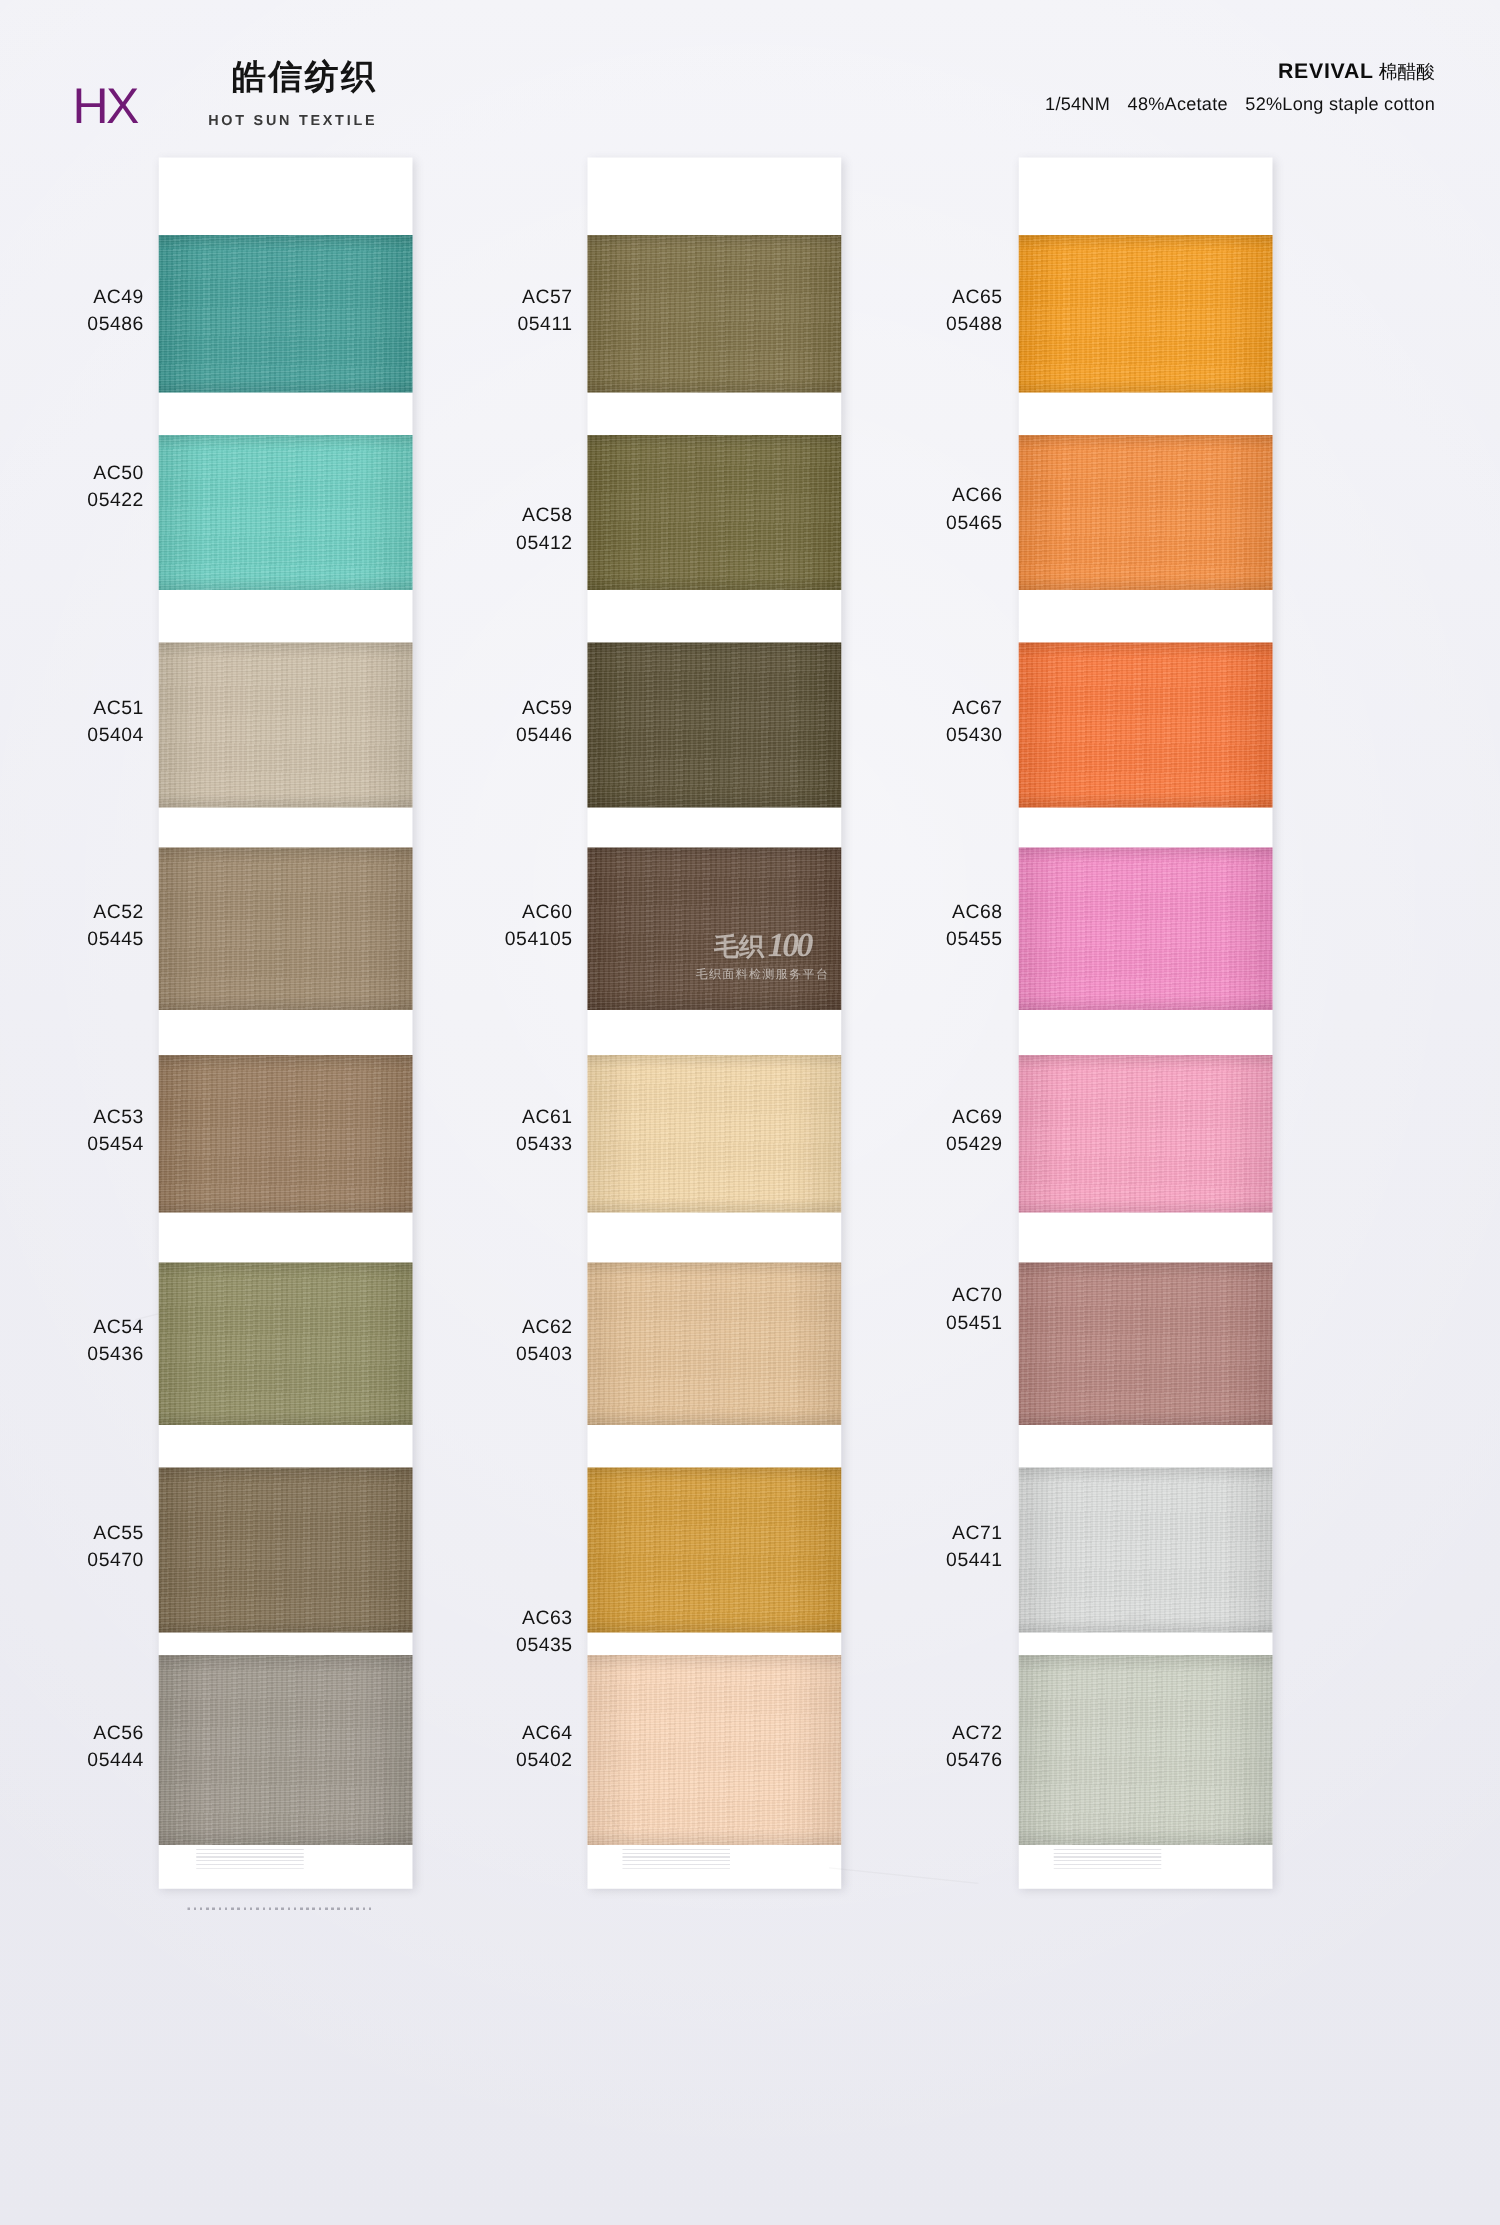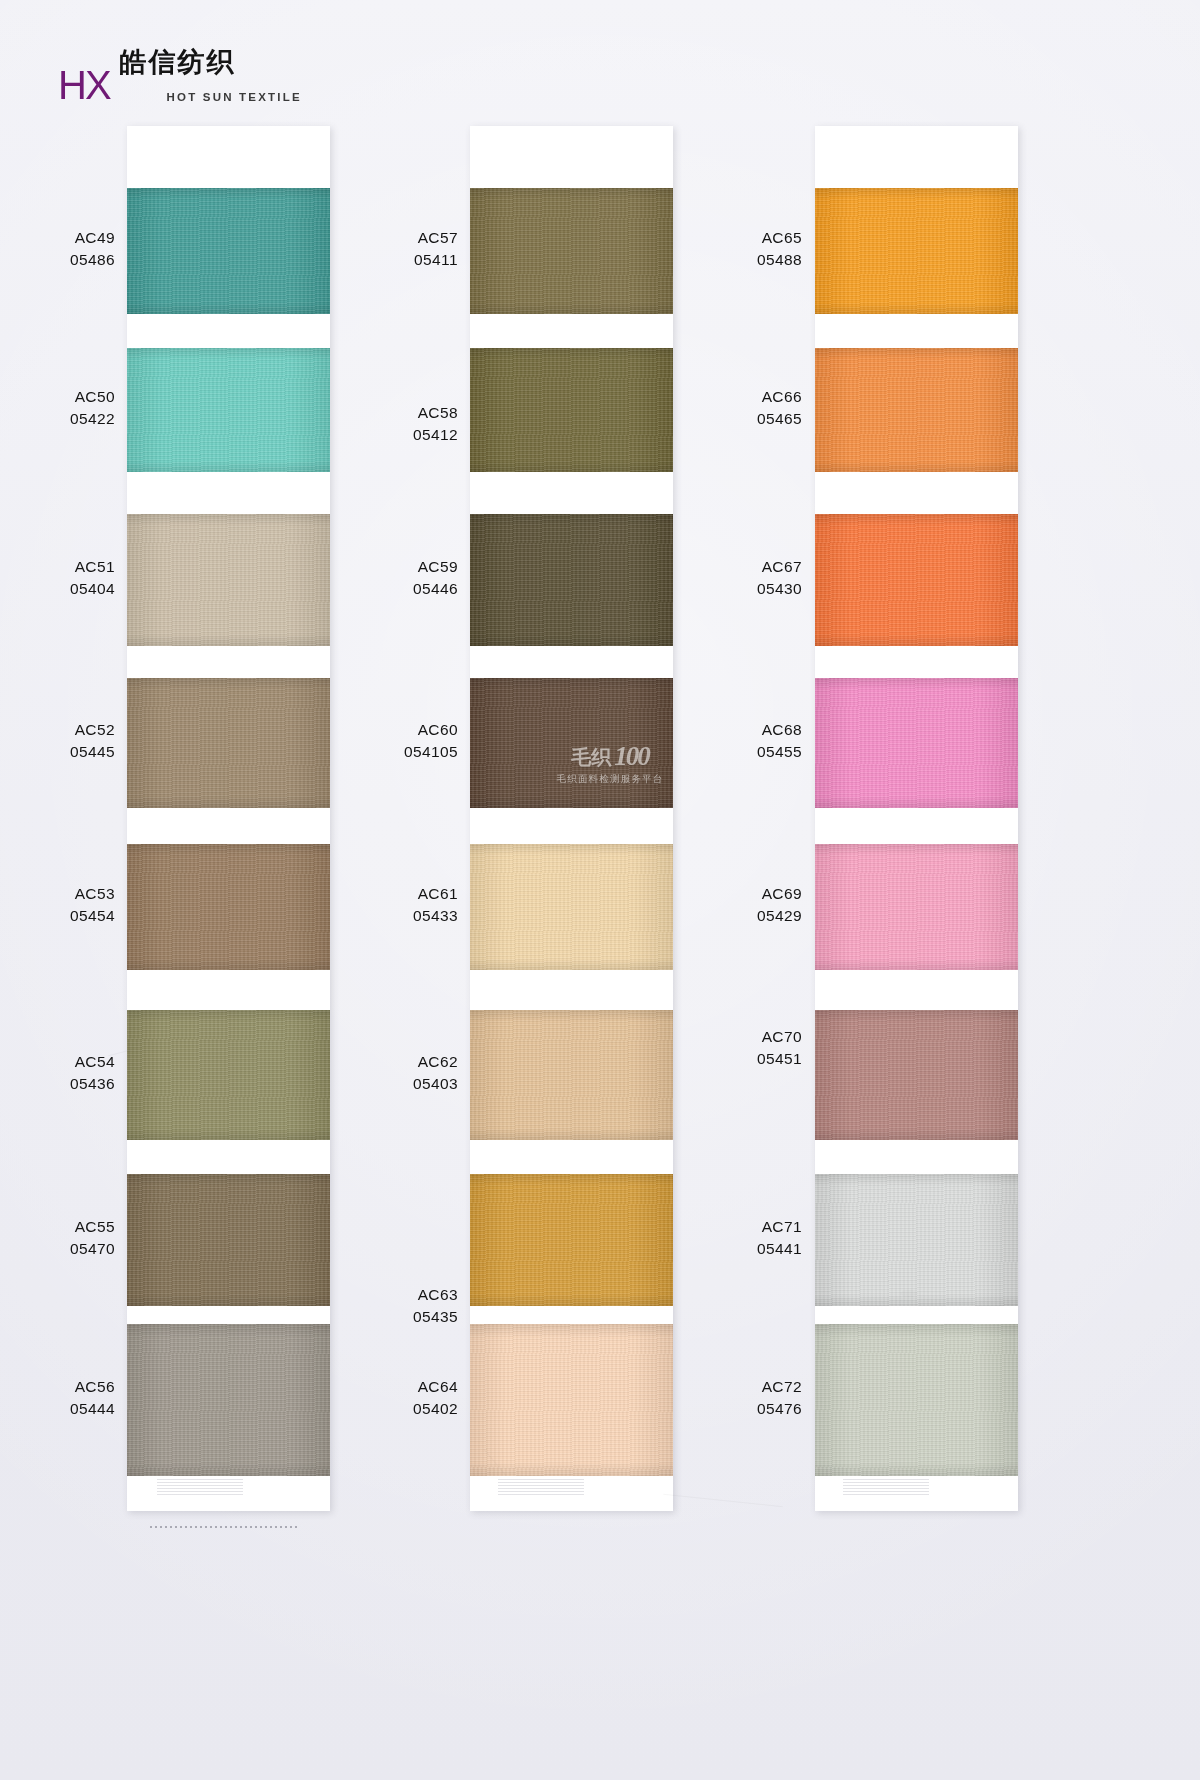--- a/index.html
+++ b/index.html
@@ -50,20 +50,21 @@
     font-weight: 300;
     letter-spacing: -2px;
     color: #701a75;
     line-height: 1;
     position: relative;
     top: 2px;
   }
   .logo-cn-wrap {
     display: flex;
     flex-direction: column;
+    text-align: right;
   }
   .logo-cn {
     font-family: "DejaVu Sans", sans-serif;
     font-size: 27px;
     font-weight: 700;
     color: #141414;
     letter-spacing: 2px;
     line-height: 1.05;
   }
   .logo-en {
@@ -265,20 +266,28 @@
   <div class="header">
 
     <div class="logo-block">
       <div class="logo-hx">HX</div>
       <div class="logo-cn-wrap">
         <div class="logo-cn">皓信纺织</div>
         <div class="logo-en">HOT SUN TEXTILE</div>
       </div>
     </div>
 
+    <div class="spec-block">
+      <div class="spec-title-row">
+        <span class="spec-title-main">REVIVAL</span><span class="spec-title-cn">棉醋酸</span>
+      </div>
+      <div class="spec-sub">
+        <span>1/54NM</span><span>48%Acetate</span><span>52%Long staple cotton</span>
+      </div>
+    </div>
 
   </div>
 
   <div class="columns">
 
     <div class="card-col c1">
       <div class="swatch" style="top: 62px; height: 126px; background: rgb(61, 155, 149);"></div>
       <div class="swatch" style="top: 222px; height: 124px; background: rgb(104, 205, 192);"></div>
       <div class="swatch" style="top: 388px; height: 132px; background: rgb(203, 189, 166);"></div>
       <div class="swatch" style="top: 552px; height: 130px; background: rgb(155, 133, 104);"></div>
@@ -313,21 +322,21 @@
       <div class="card-foot"></div>
     </div>
 
   </div>
 
   <div id="labels-layer">
       <div class="label l1" style="top: 227px;">
         <span class="code">AC49</span>
         <span class="num">05486</span>
       </div>
-      <div class="label l1" style="top: 386px;">
+      <div class="label l1" style="top: 368px;">
         <span class="code">AC50</span>
         <span class="num">05422</span>
       </div>
       <div class="label l1" style="top: 556px;">
         <span class="code">AC51</span>
         <span class="num">05404</span>
       </div>
       <div class="label l1" style="top: 719px;">
         <span class="code">AC52</span>
         <span class="num">05445</span>

